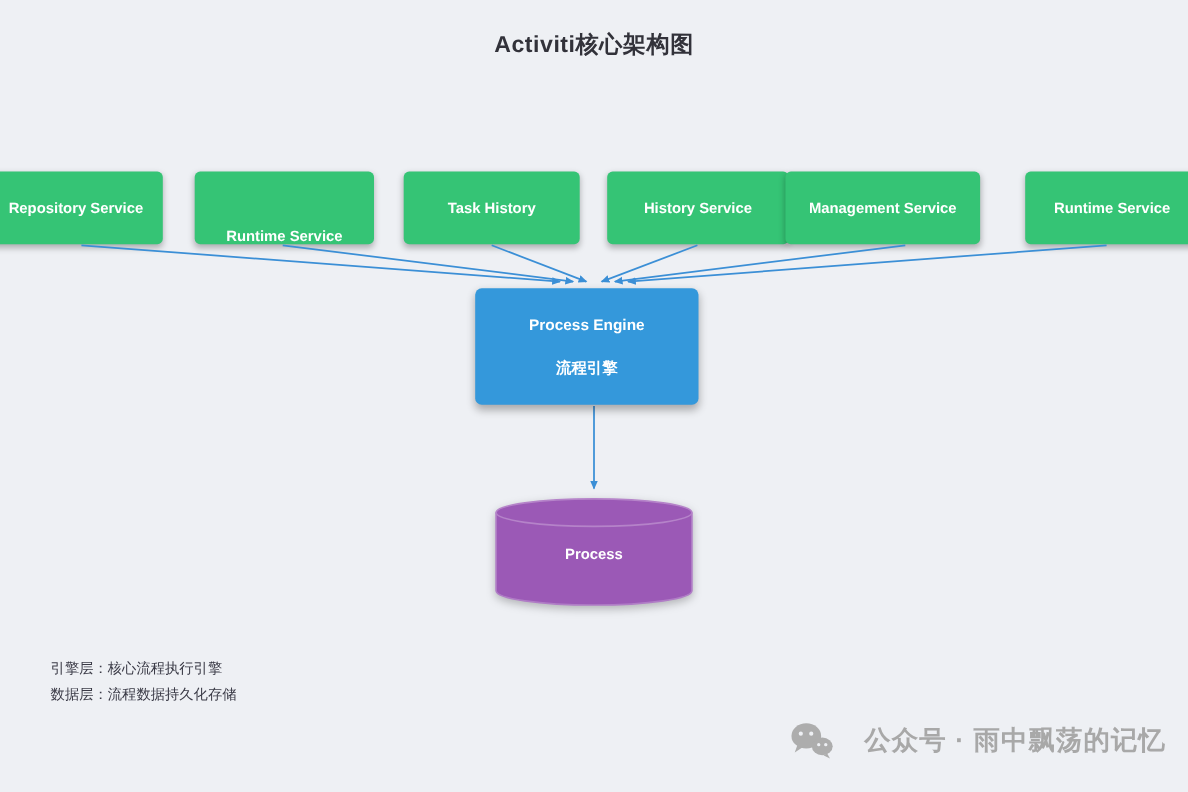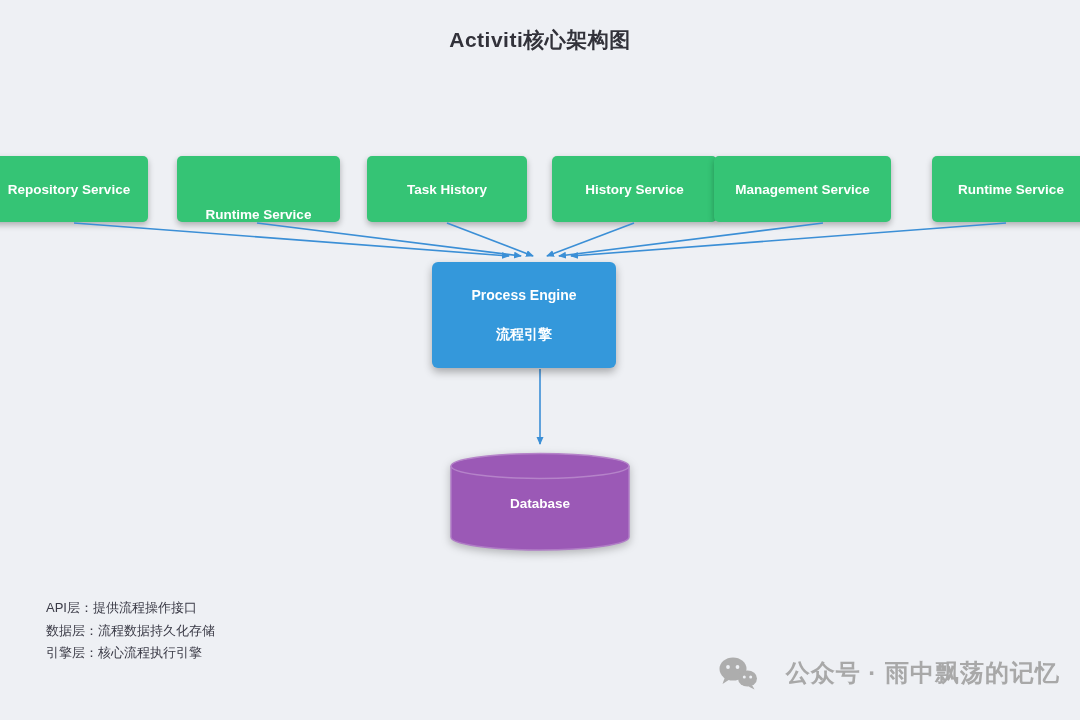--- a/index.html
+++ b/index.html
@@ -27,21 +27,21 @@
   .svc-0{left:-10px;width:158px;}
   .svc-1{left:177px;width:163px;align-items:flex-end;}
   .svc-2{left:367px;width:160px;}
   .svc-3{left:552px;width:165px;}
   .svc-4{left:714px;width:177px;}
   .svc-5{left:932px;width:158px;}
 
   svg.connectors{position:absolute;left:0;top:0;pointer-events:none;}
 
   .engine{
-    position:absolute;left:432px;top:262px;width:184px;height:106px;
+    position:absolute;left:432px;top:262px;width:203px;height:106px;
     background:#3498db;border-radius:6px;
     box-shadow:0 4px 8px rgba(0,0,0,.3);
     display:flex;flex-direction:column;align-items:center;justify-content:center;
     gap:23px;color:#fff;font-weight:bold;font-size:14px;
   }
 
   .db-wrap{position:absolute;left:450px;top:452px;width:180px;height:100px;filter:drop-shadow(0 3px 4px rgba(0,0,0,.25));}
   .db-label{
     position:absolute;left:0;top:44px;width:100%;text-align:center;
     color:#fff;font-weight:bold;font-size:13.5px;
@@ -104,27 +104,26 @@
   <div class="engine">
     <span>Process Engine</span>
     <span>流程引擎</span>
   </div>
 
   <div class="db-wrap">
     <svg width="180" height="100" viewBox="0 0 180 100">
       <path d="M1,14 L1,85 A89,13 0 0 0 179,85 L179,14" fill="#9b59b6" stroke="#b07cc6" stroke-width="1.5"></path>
       <ellipse cx="90" cy="14" rx="89" ry="12.5" fill="#9b59b6" stroke="#b583c9" stroke-width="1.5"></ellipse>
     </svg>
-    <div class="db-label">Database</div>
+    <div class="db-label">Process</div>
   </div>
 
   <div class="legend">
-    <div>API层：提供流程操作接口</div>
+    <div>引擎层：核心流程执行引擎</div>
     <div>数据层：流程数据持久化存储</div>
-    <div>引擎层：核心流程执行引擎</div>
   </div>
 
   <div class="watermark">
     <svg width="40" height="34" viewBox="0 0 40 34">
       <ellipse cx="15" cy="13" rx="13.5" ry="11.5" fill="#adadad"></ellipse>
       <path d="M7 21 L4.5 28 L13 22.5 Z" fill="#adadad"></path>
       <circle cx="10" cy="11" r="1.9" fill="#eef0f4"></circle>
       <circle cx="19.5" cy="11" r="1.9" fill="#eef0f4"></circle>
       <ellipse cx="29.5" cy="22.5" rx="9.5" ry="8" fill="#adadad"></ellipse>
       <path d="M34 29 L36.5 33.5 L30.5 30.5 Z" fill="#adadad"></path>

